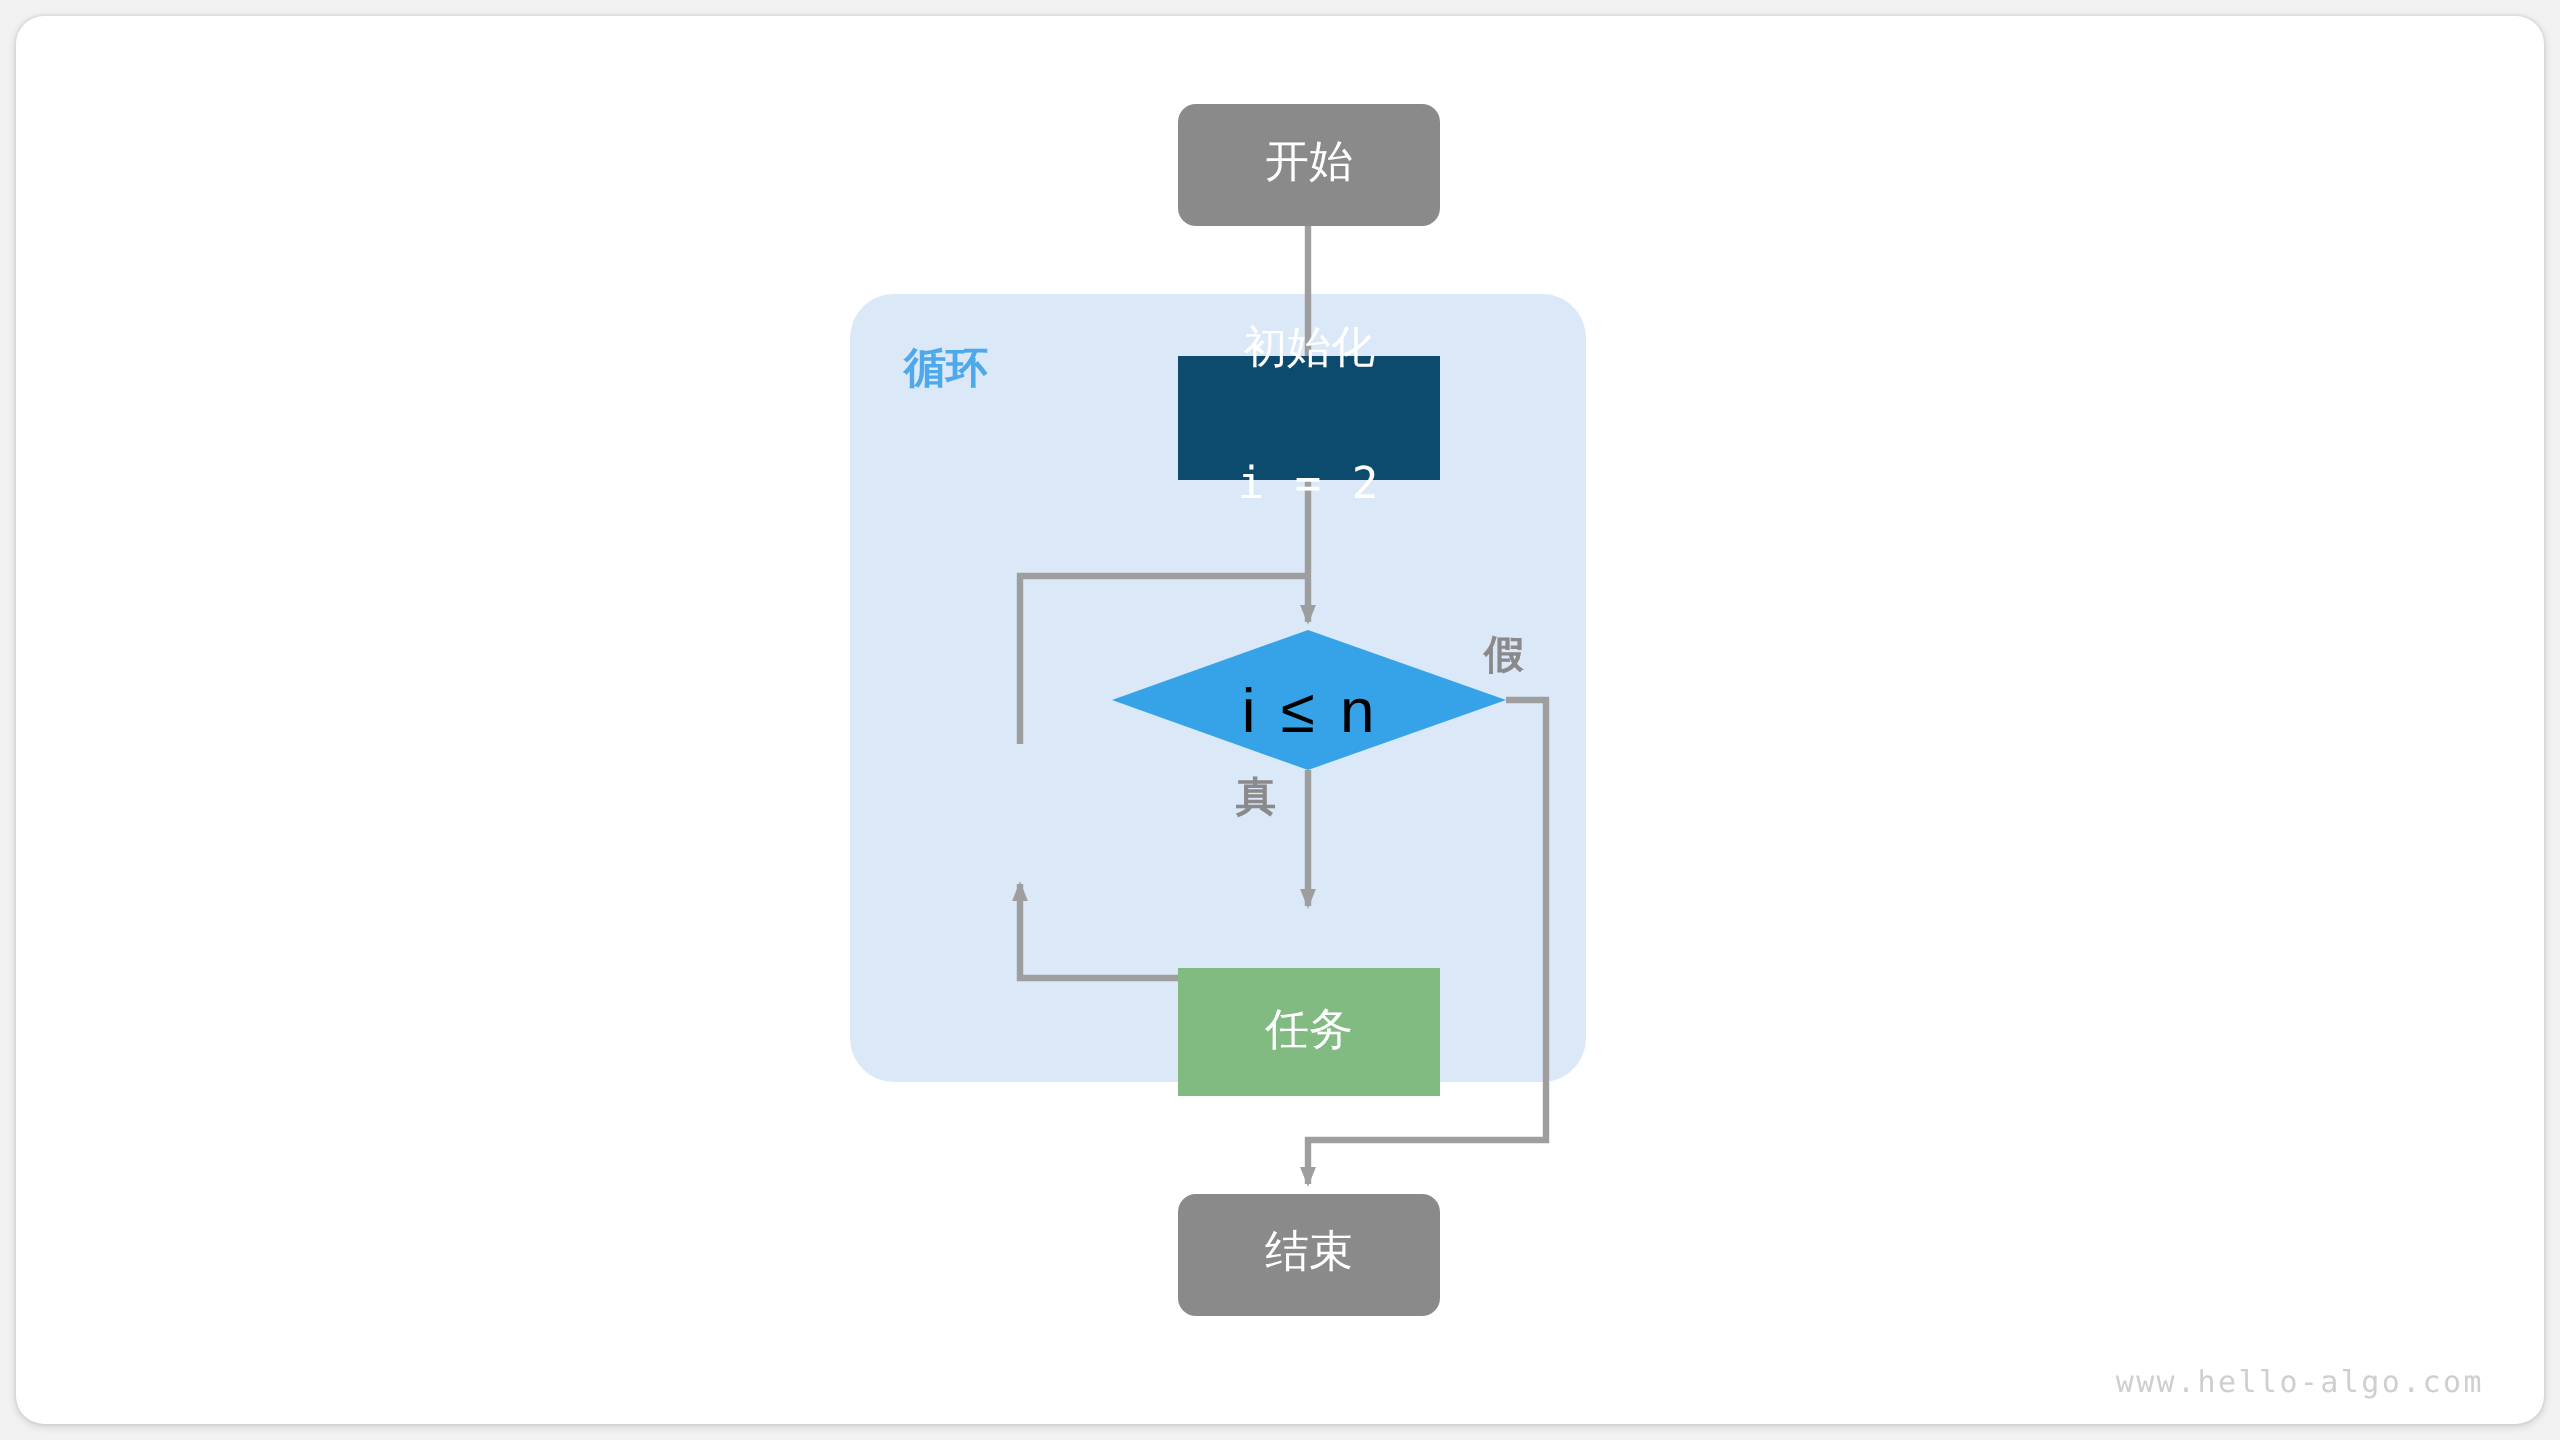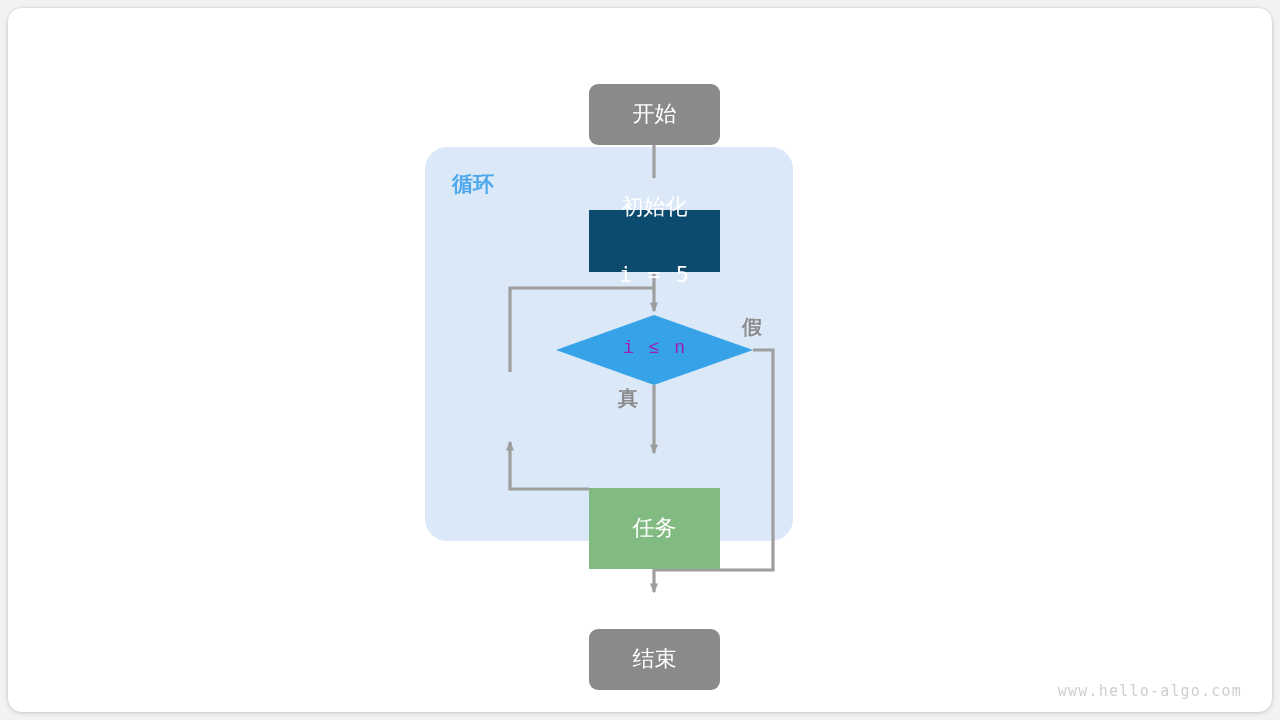--- a/index.html
+++ b/index.html
@@ -43,21 +43,20 @@
   .node {
     position: absolute;
     display: flex;
     flex-direction: column;
     align-items: center;
     justify-content: center;
     color: #ffffff;
     text-align: right;
     line-height: 1.22;
     box-sizing: border-box;
-    margin-top: 32px;
   }
   .node .cn {
     font-family: "DejaVu Sans", sans-serif;
     font-size: 22px;
   }
   .node .mono {
     font-family: "DejaVu Sans Mono", monospace;
     font-size: 22px;
     letter-spacing: 1px;
   }
@@ -86,23 +85,23 @@
   }
   .edge-label {
     position: absolute;
     color: #8a8a8a;
     font-family: "DejaVu Sans", sans-serif;
     font-size: 20px;
     font-weight: bold;
   }
   .diamond-text {
     position: absolute;
-    color: #a21caf;
-    font-family: Liberation Mono, monospace;
-    font-size: 18px;
+    color: #000000;
+    font-family: Liberation Sans, sans-serif;
+    font-size: 31px;
     letter-spacing: 2px;
     white-space: nowrap;
   }
   .watermark {
     position: absolute;
     right: 38px;
     bottom: 20px;
     color: #cfcfcf;
     font-family: "DejaVu Sans Mono", monospace;
     font-size: 15px;
@@ -148,25 +147,25 @@
 
     <div class="edge-label" style="left:618px; top:385px;">真</div>
     <div class="edge-label" style="left:742px; top:314px;">假</div>
 
     <div class="node terminal" style="left:589px; top:52px; width:131px; height:61px;">
       <span class="cn">开始</span>
     </div>
 
     <div class="node process" style="left:589px; top:178px; width:131px; height:62px;">
       <span class="cn">初始化</span>
-      <span class="mono">i = 5</span>
+      <span class="mono">i = 2</span>
     </div>
 
 
-    <div class="node task" style="left:589px; top:456px; width:131px; height:81px;">
+    <div class="node task" style="left:589px; top:484px; width:131px; height:64px;">
       <span class="cn">任务</span>
     </div>
 
     <div class="node terminal" style="left:589px; top:597px; width:131px; height:61px;">
       <span class="cn">结束</span>
     </div>
 
     <div class="watermark">www.hello-algo.com</div>
   </div>
 </div>

